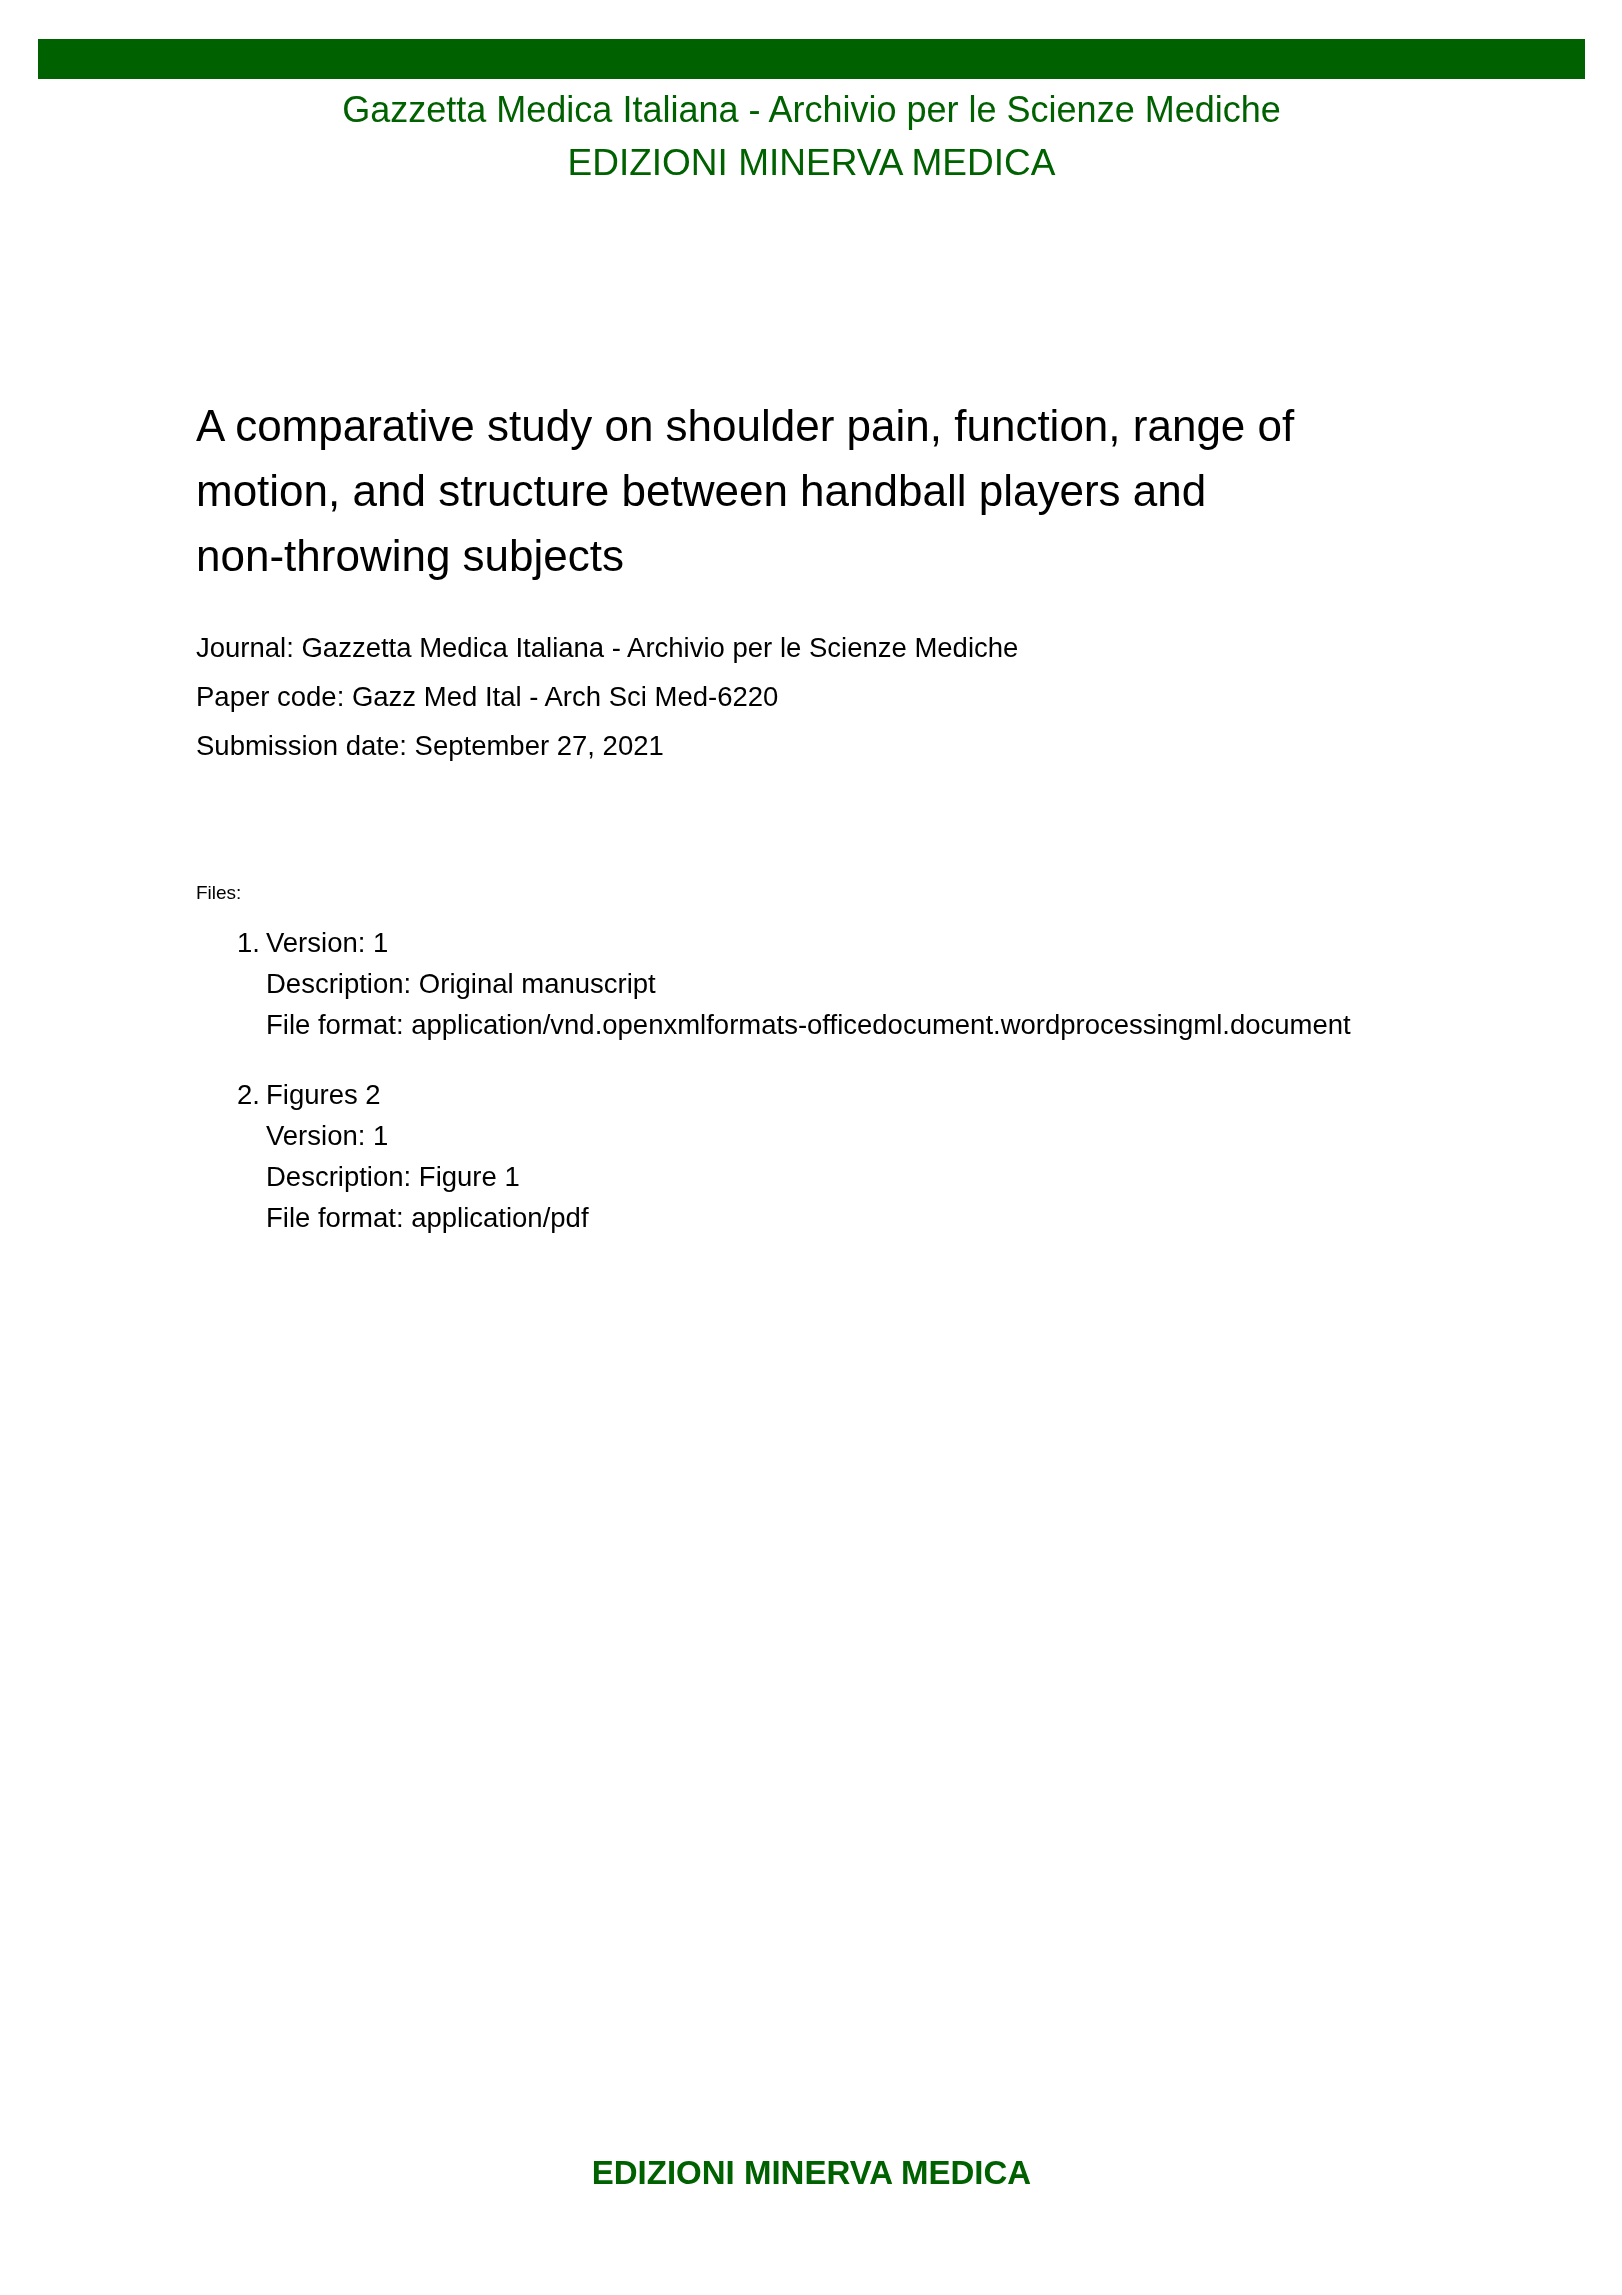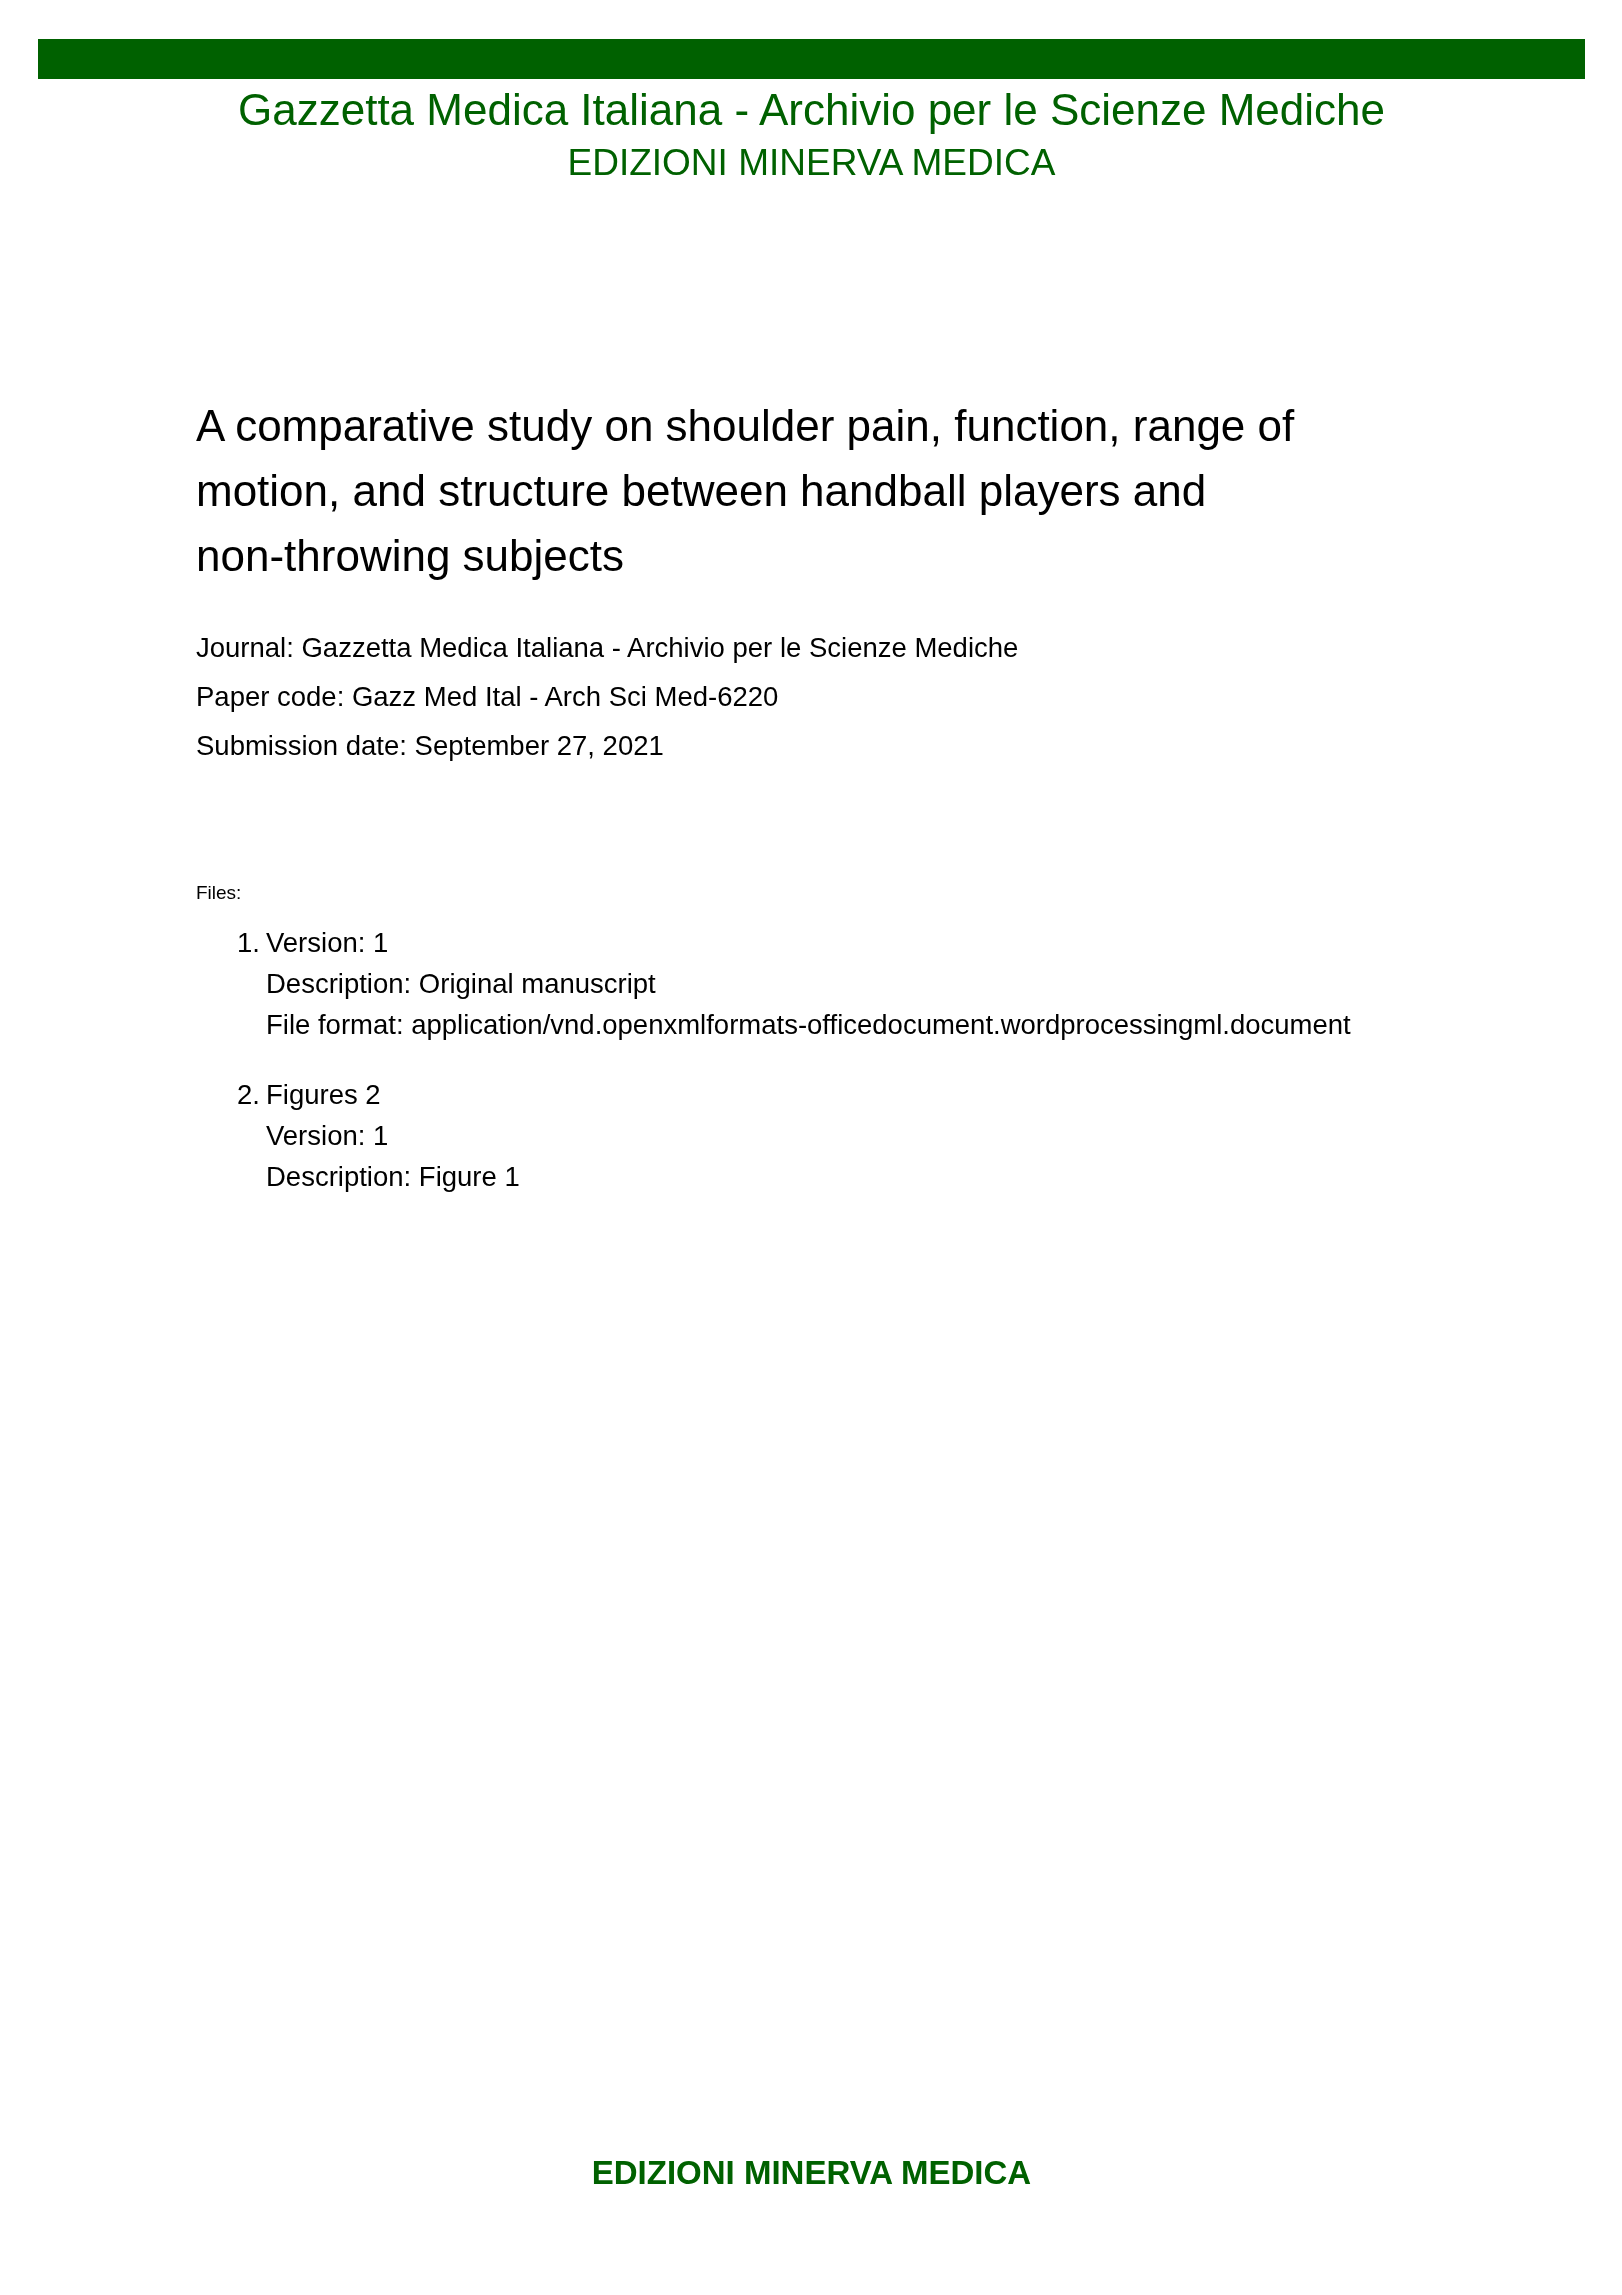--- a/index.html
+++ b/index.html
@@ -22,21 +22,21 @@
       width: 1547px;
       height: 40px;
       background: #006100;
     }
     .journal-name {
       position: absolute;
       left: 0;
       width: 1623px;
       top: 84px;
       text-align: center;
-      font-size: 44px;
+      font-size: 36px;
       line-height: 52px;
       color: #006100;
       white-space: nowrap;
     }
     .publisher-name {
       position: absolute;
       left: 0;
       width: 1623px;
       top: 141px;
       text-align: center;
@@ -145,17 +145,18 @@
     <span class="file-number">1.</span>
     <span class="file-line">Version: 1</span>
     <span class="file-line">Description: Original manuscript</span>
     <span class="file-line">File format: application/vnd.openxmlformats-officedocument.wordprocessingml.document</span>
   </li>
   <li class="file-item">
     <span class="file-number">2.</span>
     <span class="file-line">Figures 2</span>
     <span class="file-line">Version: 1</span>
     <span class="file-line">Description: Figure 1</span>
+    <span class="file-line">File format: application/pdf</span>
   </li>
 </ol>
 
 <div class="footer-publisher">EDIZIONI MINERVA MEDICA</div>
 
 
 </body></html>

